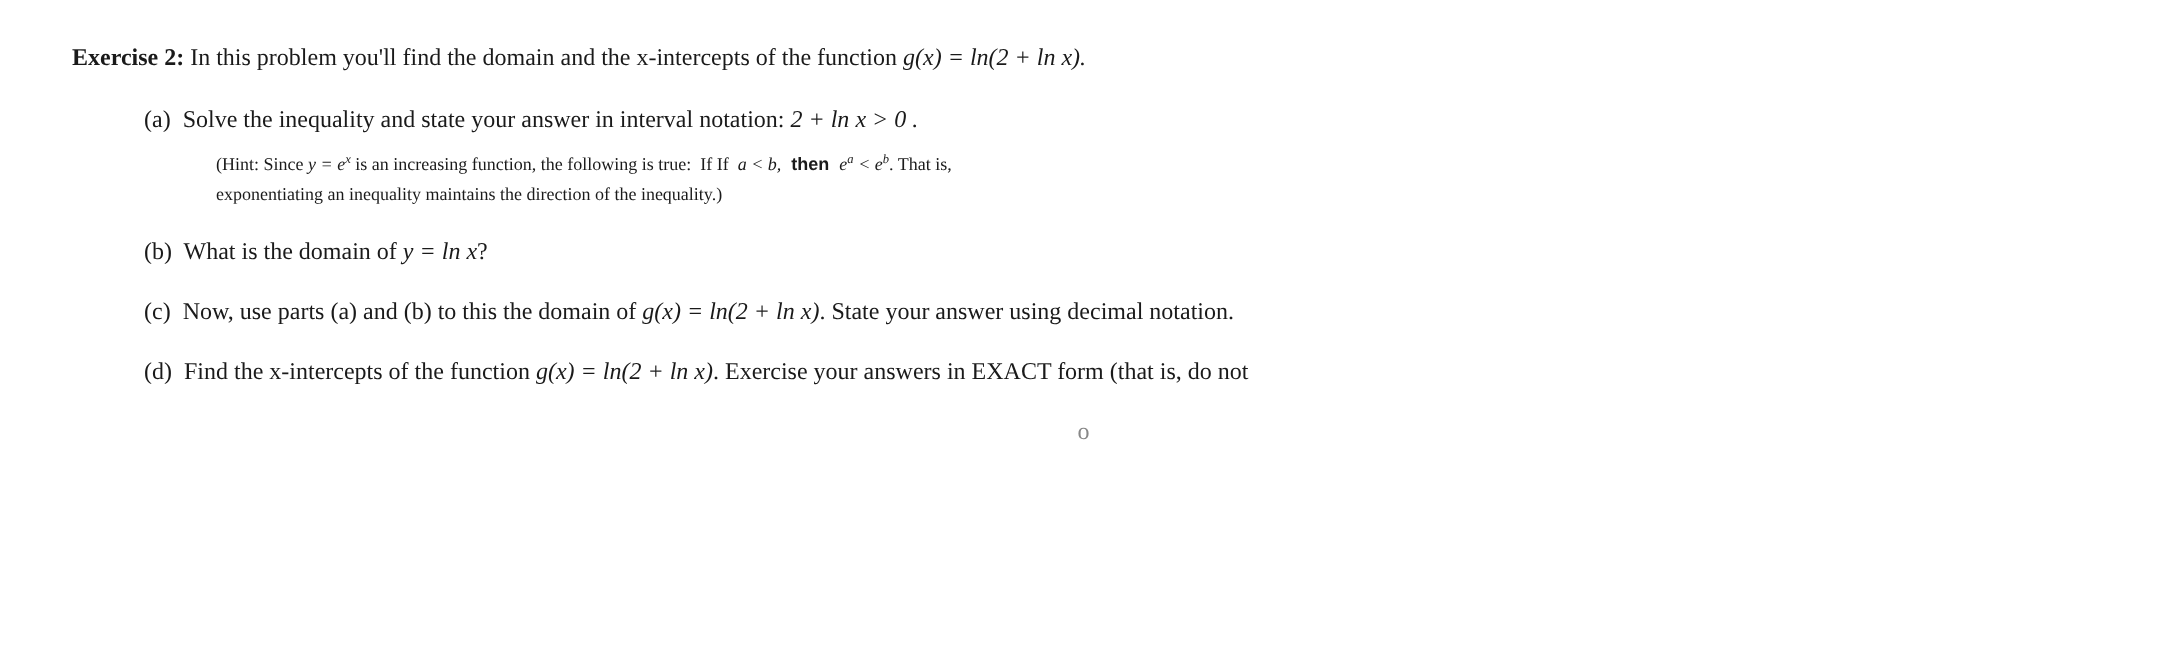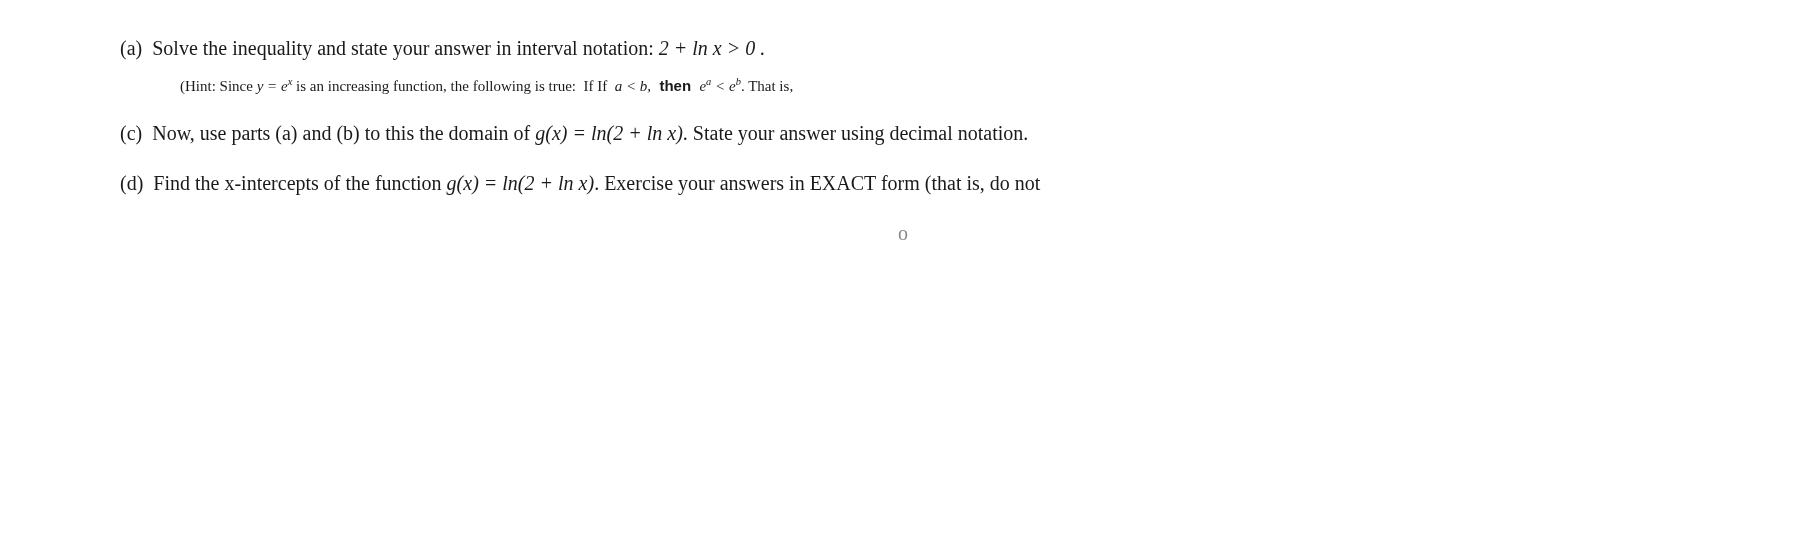--- a/index.html
+++ b/index.html
@@ -72,30 +72,37 @@
       margin-top: 10px;
       font-size: 20px;
       color: #888;
     }
   </style>
 </head>
 <body>
 
 <div class="exercise-block">
 
+  <div class="exercise-title">
+    <span>Exercise 2:</span><span class="normal">  In this problem you'll find the domain and the x-intercepts of the function </span><span class="math normal"><em>g</em>(<em>x</em>) = ln(2 + ln <em>x</em>).</span>
+  </div>
 
   <div class="part">
     <span class="part-label"><span>(a)</span>&nbsp; <span>Solve the inequality and state your answer in interval notation: </span><span class="math">2 + ln <em>x</em> &gt; 0 .</span></span>
 
     
     <div class="hint-block">
       <span>(Hint: Since </span><span class="math"><em>y</em> = <em>e</em><sup><em>x</em></sup></span><span> is an increasing function, the following is true:&nbsp; If If&nbsp; </span><span class="math"><em>a</em> &lt; <em>b</em>,</span><span class="bold-text">&nbsp; then &nbsp;</span><span class="math"><em>e</em><sup><em>a</em></sup></span><span class="math"> &lt; </span><span class="math"><em>e</em><sup><em>b</em></sup></span><span>. That is,</span><br>
+      <span>exponentiating an inequality maintains the direction of the inequality.)</span>
     </div>
   </div>
 
+  <div class="part">
+    <span>(b)</span>&nbsp; <span>What is the domain of </span><span class="math"><em>y</em> = ln <em>x</em></span><span>?</span>
+  </div>
 
   <div class="part">
     <span>(c)</span>&nbsp; <span>Now, use parts (a) and (b) to this the domain of </span><span class="math"><em>g</em>(<em>x</em>) = ln(2 + ln <em>x</em>)</span><span>. State your answer using decimal notation.</span>
   </div>
 
   <div class="part">
     <span>(d)</span>&nbsp; <span>Find the x-intercepts of the function </span><span class="math"><em>g</em>(<em>x</em>) = ln(2 + ln <em>x</em>)</span><span>. Exercise your answers in EXACT form (that is, do not</span><br>
   </div>
 
   <div class="bottom-marker">

